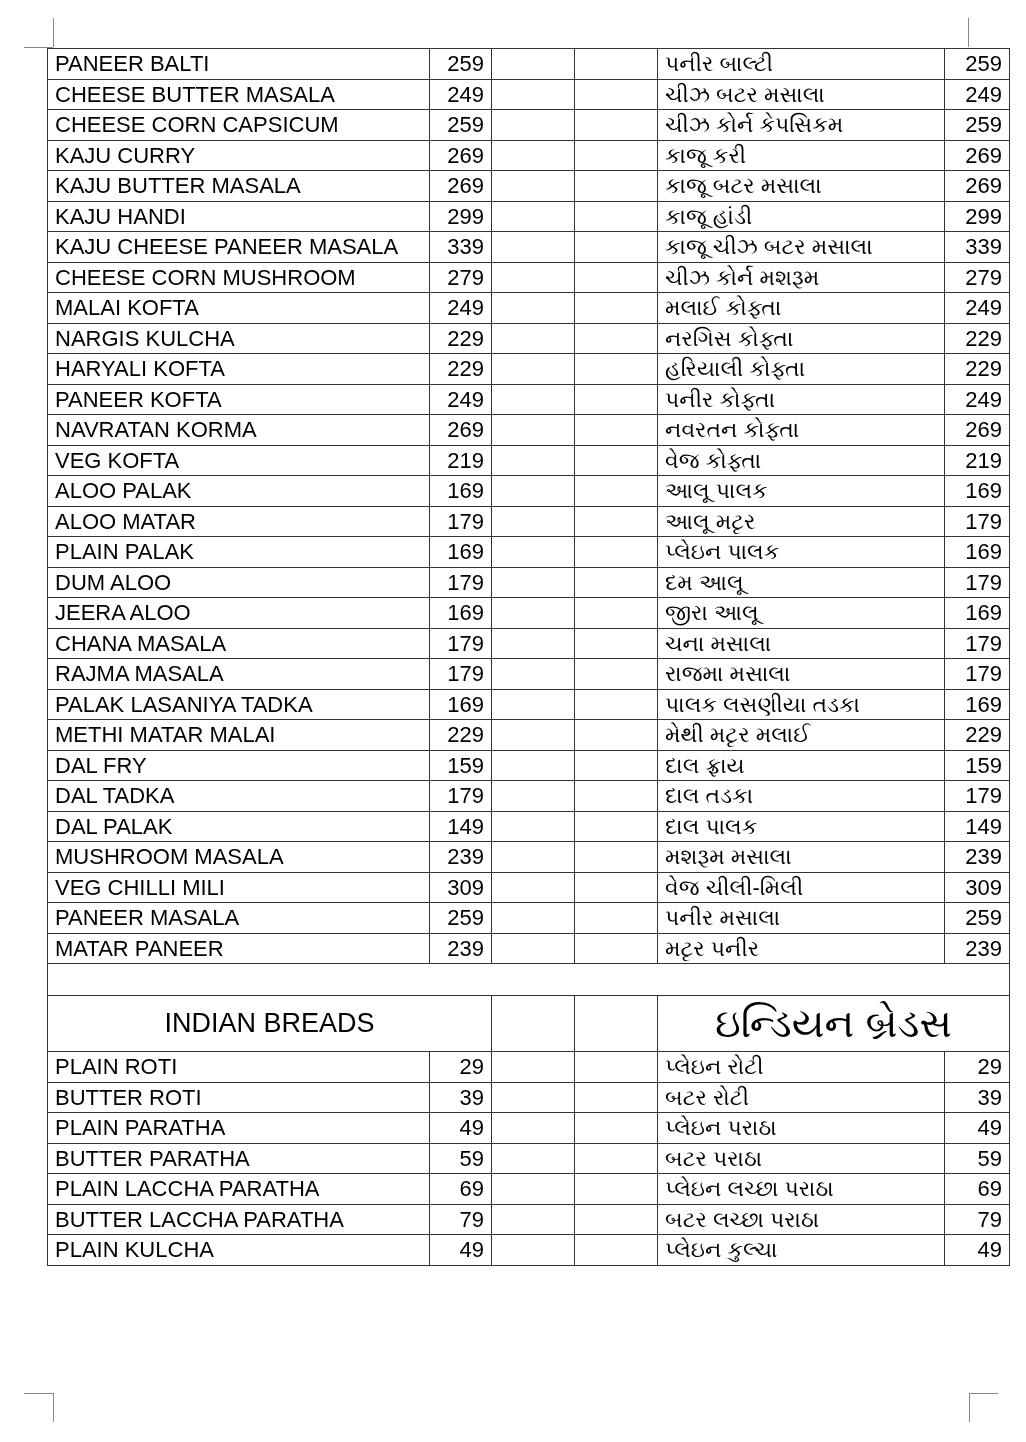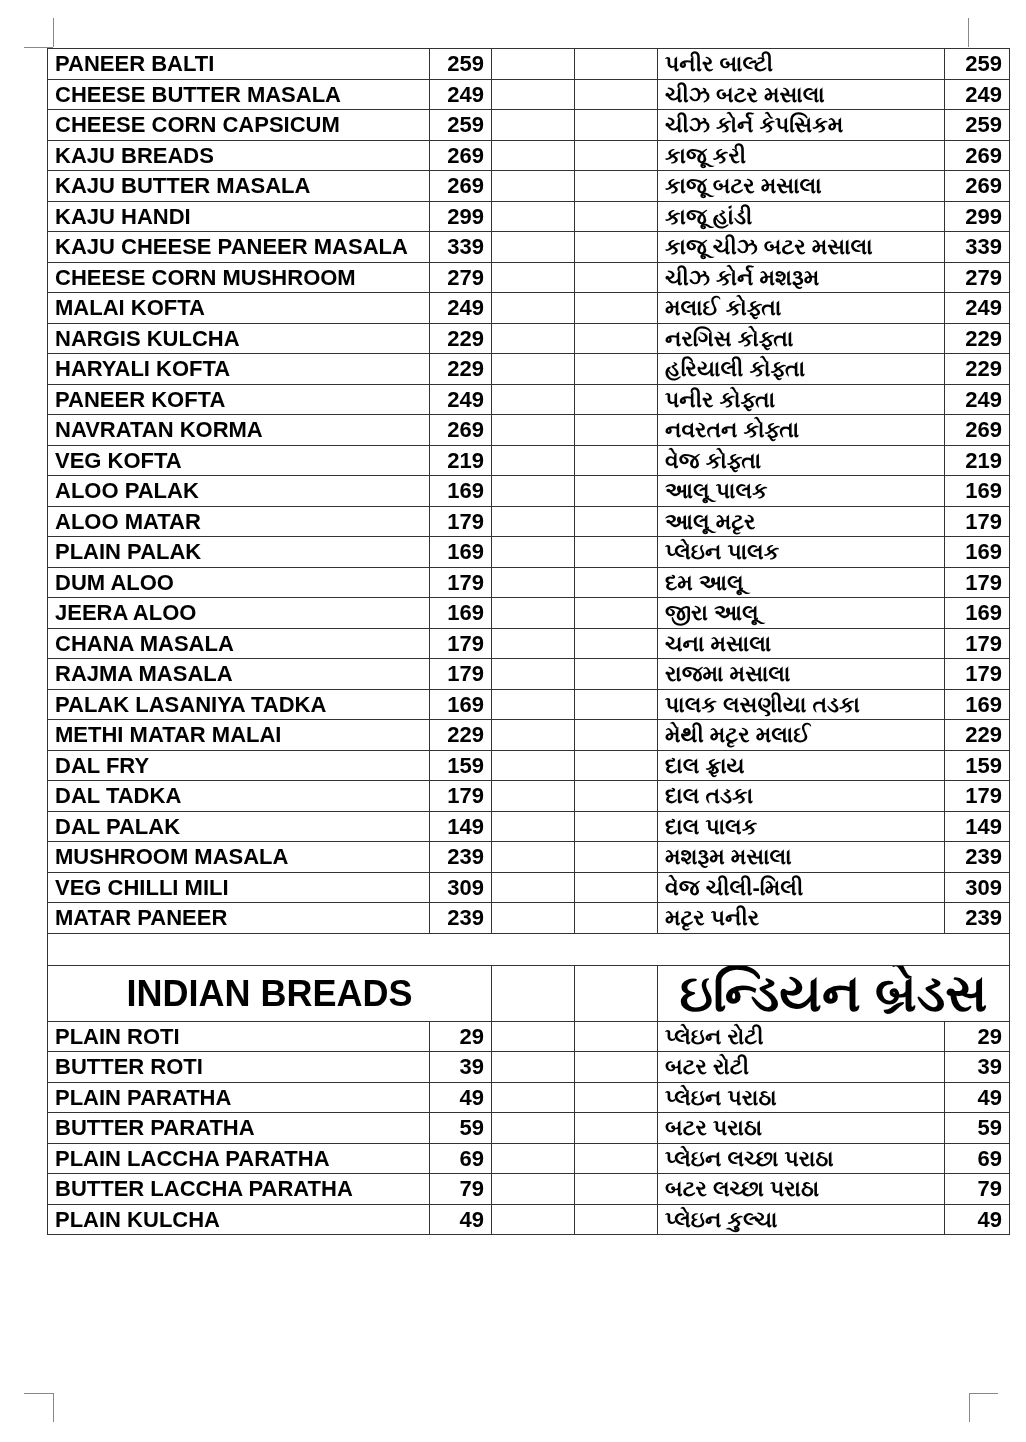--- a/index.html
+++ b/index.html
@@ -1,27 +1,27 @@
 <!DOCTYPE html>
 <html><head>
 <meta charset="utf-8">
 <style>
   html, body { margin: 0; padding: 0; background: #ffffff; }
   body { width: 1026px; height: 1442px; position: relative; overflow: hidden;
          font-family: "Liberation Sans", "DejaVu Sans", sans-serif; color: #000; }
   .crop { position: absolute; background: #888; }
   table.menu { position: absolute; left: 47px; top: 48px; border-collapse: collapse;
-               table-layout: fixed; width: 962px; font-weight: bold; }
+               table-layout: fixed; width: 962px; }
   table.menu td { border: 1.5px solid #333; padding: 0 7px; height: 29.5px;
                   font-size: 22px; line-height: 29px; white-space: nowrap; overflow: hidden; }
   td.price { text-align: right; }
   td.blank { }
   tr.spacer td { height: 31px; border-left: 1.5px solid #333; border-right: 1.5px solid #333; }
-  tr.section td { height: 55px; font-size: 36px; line-height: 55px; text-align: center; }
-  tr.section td.gu-title { font-size: 52px; }
+  tr.section td { height: 55px; font-size: 27px; line-height: 55px; text-align: center; }
+  tr.section td.gu-title { font-size: 40px; }
 </style>
 </head>
 <body>
 
 <div class="crop" style="left:53px;top:18px;width:1px;height:29px;"></div>
 <div class="crop" style="left:24px;top:47px;width:29px;height:1px;"></div>
 <div class="crop" style="left:968px;top:18px;width:1px;height:29px;"></div>
 <div class="crop" style="left:24px;top:1393px;width:29px;height:1px;"></div>
 <div class="crop" style="left:53px;top:1393px;width:1px;height:29px;"></div>
 <div class="crop" style="left:969px;top:1393px;width:29px;height:1px;"></div>
@@ -55,21 +55,21 @@
       </tr>
       <tr>
         <td>CHEESE CORN CAPSICUM</td>
         <td class="price">259</td>
         <td class="blank"></td>
         <td class="blank"></td>
         <td>ચીઝ કોર્ન કેપસિકમ</td>
         <td class="price">259</td>
       </tr>
       <tr>
-        <td>KAJU BREADS</td>
+        <td>KAJU CURRY</td>
         <td class="price">269</td>
         <td class="blank"></td>
         <td class="blank"></td>
         <td>કાજૂ કરી</td>
         <td class="price">269</td>
       </tr>
       <tr>
         <td>KAJU BUTTER MASALA</td>
         <td class="price">269</td>
         <td class="blank"></td>
@@ -253,20 +253,28 @@
         <td>મશરૂમ મસાલા</td>
         <td class="price">239</td>
       </tr>
       <tr>
         <td>VEG CHILLI MILI</td>
         <td class="price">309</td>
         <td class="blank"></td>
         <td class="blank"></td>
         <td>વેજ ચીલી-મિલી</td>
         <td class="price">309</td>
+      </tr>
+      <tr>
+        <td>PANEER MASALA</td>
+        <td class="price">259</td>
+        <td class="blank"></td>
+        <td class="blank"></td>
+        <td>પનીર મસાલા</td>
+        <td class="price">259</td>
       </tr>
       <tr>
         <td>MATAR PANEER</td>
         <td class="price">239</td>
         <td class="blank"></td>
         <td class="blank"></td>
         <td>મટૃર પનીર</td>
         <td class="price">239</td>
       </tr>
       <tr class="spacer">

